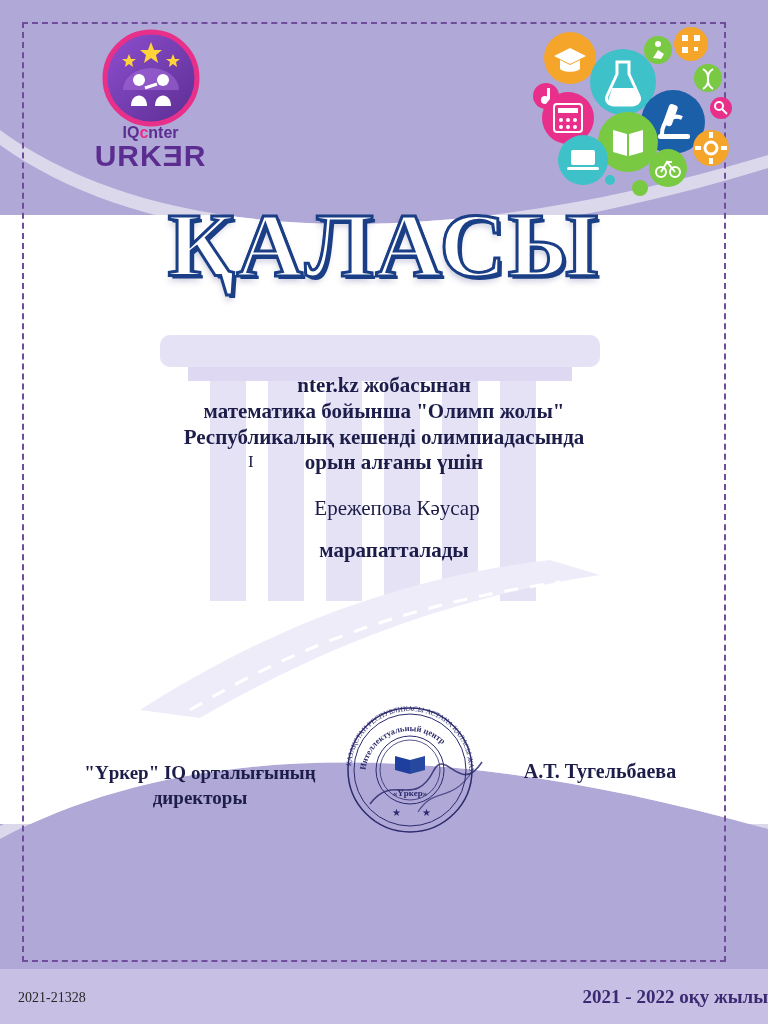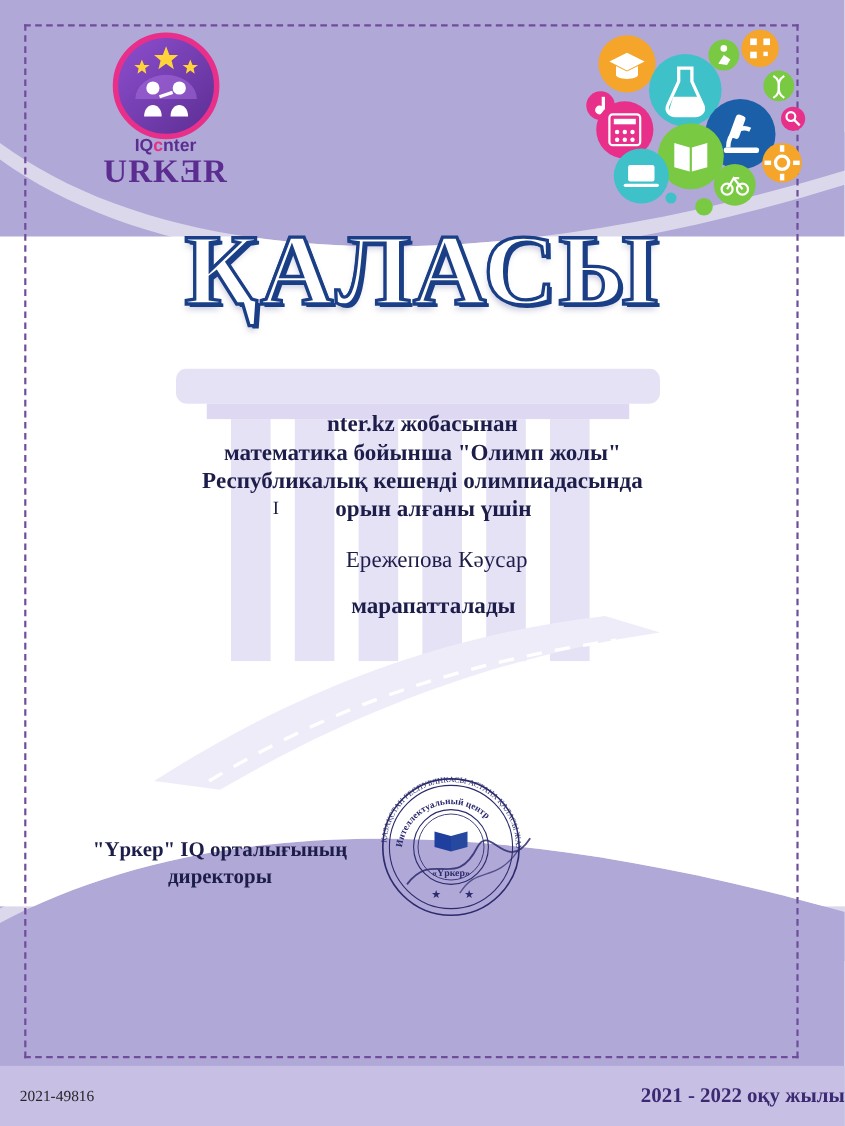--- a/index.html
+++ b/index.html
@@ -75,21 +75,21 @@
     font-size: 16px;
     font-weight: bold;
     color: #5c2d91;
     letter-spacing: 0px;
     margin-top: -4px;
   }
   .logo-text-iq .o {
     color: #e8308a;
   }
   .logo-text-urker {
-    font-family: Liberation Serif, serif;
+    font-family: Liberation Sans, sans-serif;
     font-size: 30px;
     font-weight: bold;
     color: #5c2d91;
     letter-spacing: 1px;
     line-height: 28px;
   }
   
   .icon-cluster {
     position: absolute;
     right: 30px; top: 20px;
@@ -413,17 +413,18 @@
         </g>
         <text x="0" y="26" text-anchor="middle" font-size="9" font-weight="bold" fill="#2b2b6e" font-family="'Liberation Serif', serif">«Үркер»</text>
         <text x="-18" y="46" font-size="10" fill="#2b2b6e">★</text>
         <text x="12" y="46" font-size="10" fill="#2b2b6e">★</text>
       </g>
       <path d="M48,104 C72,72 92,110 112,70 C124,48 138,96 160,62" stroke="#2b2b6e" stroke-width="1.6" fill="none" opacity="0.85"></path>
       <path d="M96,112 C112,86 128,104 150,72" stroke="#2b2b6e" stroke-width="1.2" fill="none" opacity="0.7"></path>
     </svg>
   </div>
 
-
-  <div class="footer-id">2021-49816</div>
+  <div class="sign-right">А.Т. Тугельбаева</div>
+
+  <div class="footer-id">2021-21328</div>
   <div class="footer-year">2021 - 2022 оқу жылы</div>
 
 </div>
 
 </body></html>

